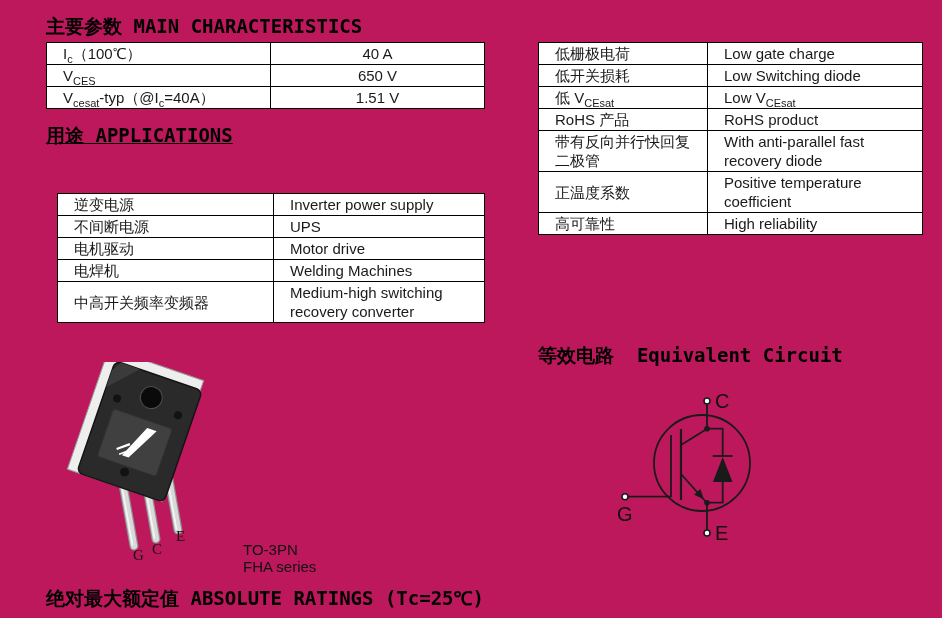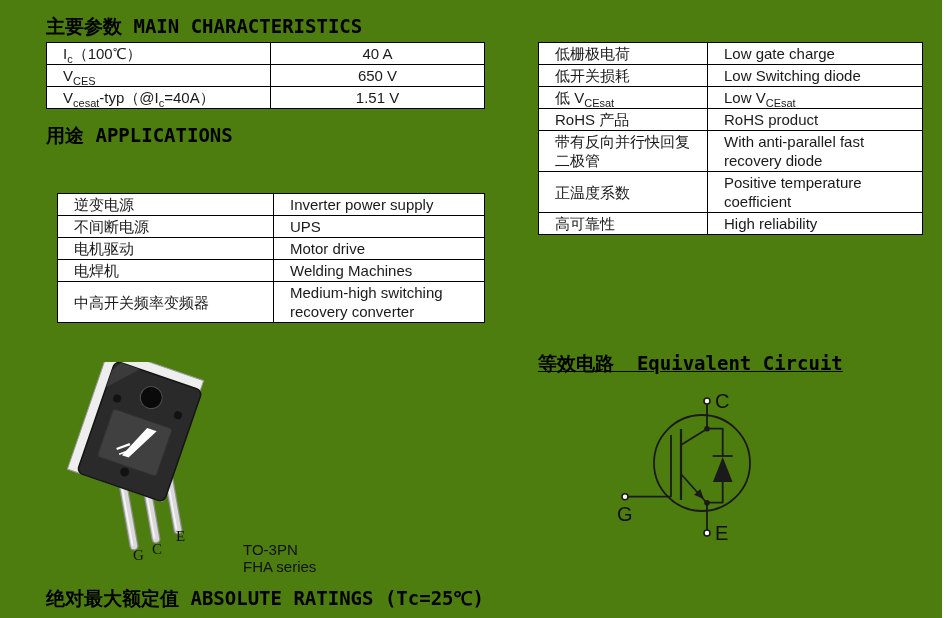--- a/index.html
+++ b/index.html
@@ -1,17 +1,17 @@
 <!DOCTYPE html>
 <html><head>
 <meta charset="utf-8">
 <style>
   html,body { margin:0; padding:0; background:#ffffff; }
   .page {
-    position:relative; width:942px; height:618px; background:#4d7c0f;
+    position:relative; width:942px; height:618px; background:#be185d;
     font-family:"Liberation Sans", sans-serif; color:#000; overflow:hidden;
   }
   .h {
     position:absolute; font-family:"DejaVu Sans Mono","Liberation Sans",sans-serif;
     font-weight:bold; font-size:19px; line-height:22px; color:#000; white-space:pre;
   }
   table.tbl {
     position:absolute; border-collapse:collapse; table-layout:fixed; background:#fff;
   }
   table.tbl td {
@@ -26,24 +26,24 @@
   svg { position:absolute; }
 </style>
 </head>
 <body>
 
 <div class="page">
 
   <div class="h" style="left:46px; top:15px;">主要参数 MAIN CHARACTERISTICS</div>
 
 
-  <div class="h" style="left:46px; top:124px;">用途 APPLICATIONS</div>
-
-
-  <div class="h" style="left:538px; top:352px;text-decoration:underline;">等效电路  Equivalent Circuit</div>
+  <div class="h" style="left:46px; top:124px;text-decoration:underline;">用途 APPLICATIONS</div>
+
+
+  <div class="h" style="left:538px; top:344px;">等效电路  Equivalent Circuit</div>
 
   <div class="h" style="left:46px; top:587px;">绝对最大额定值 ABSOLUTE RATINGS (Tc=25℃)</div>
 
   <table class="tbl" style="left:46px; top:42px; width:438px;">
     <colgroup>
         <col style="width:224px">
         <col style="width:214px">
       </colgroup>
     <tbody>
         <tr>

